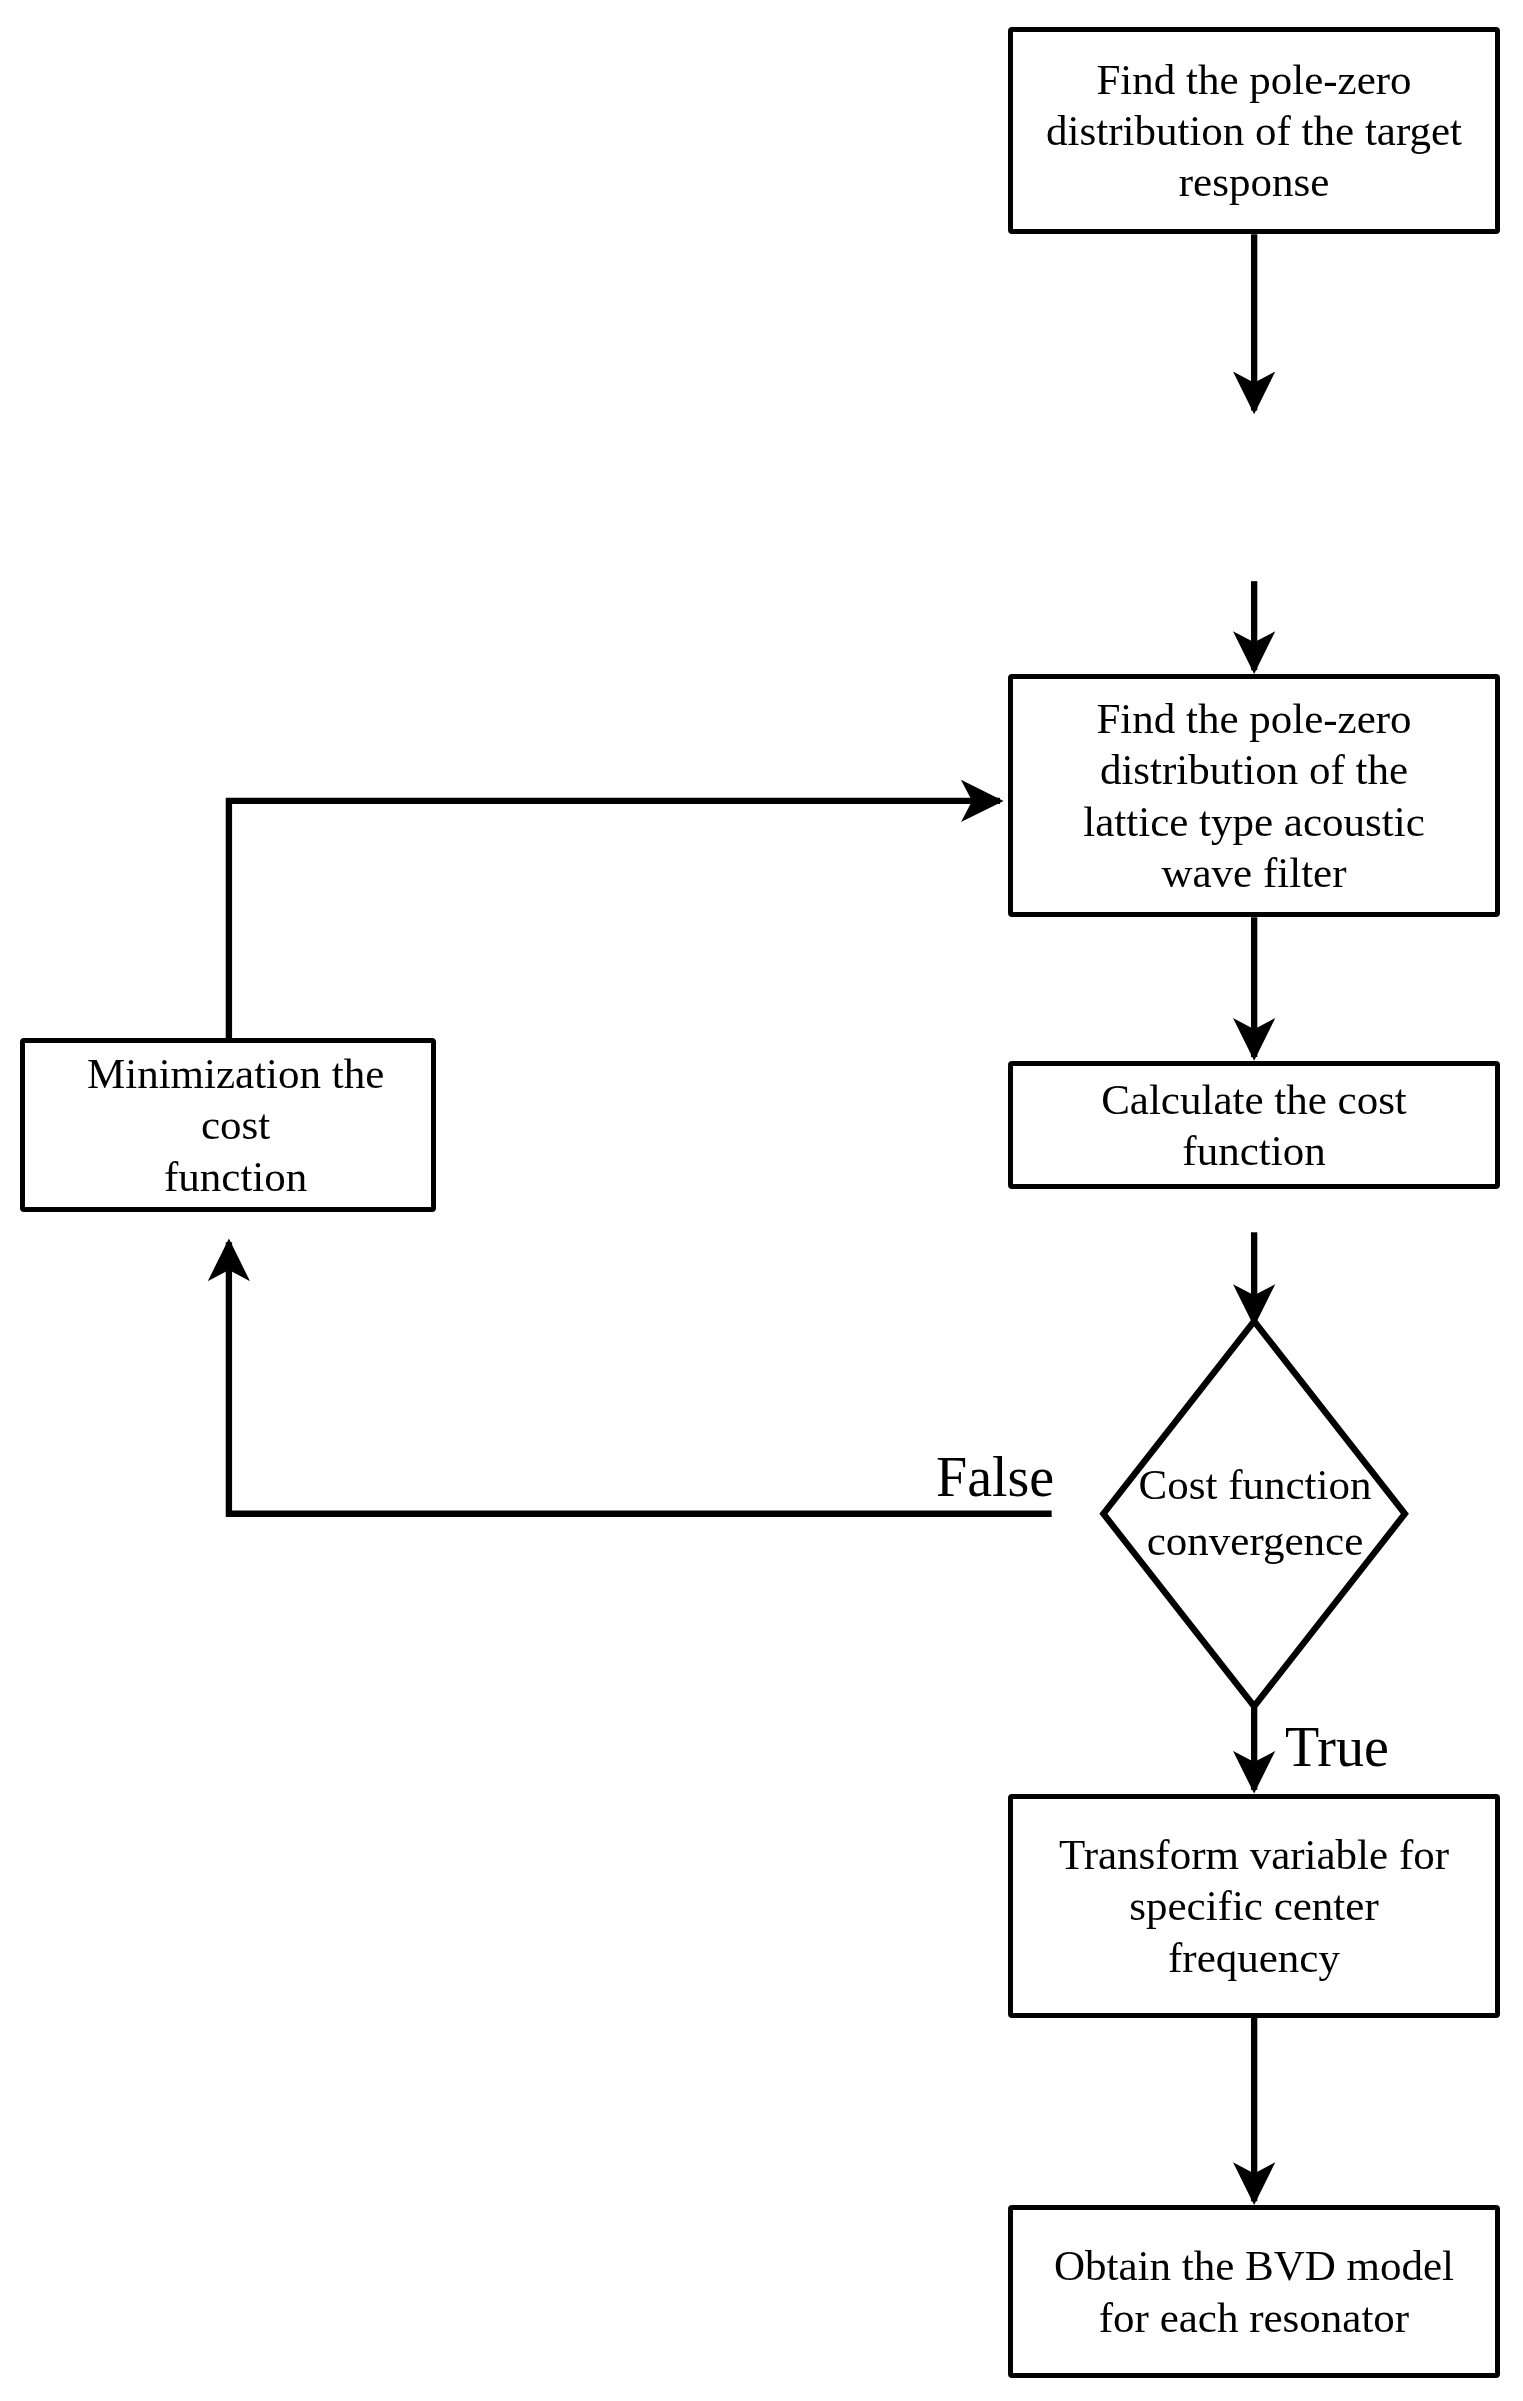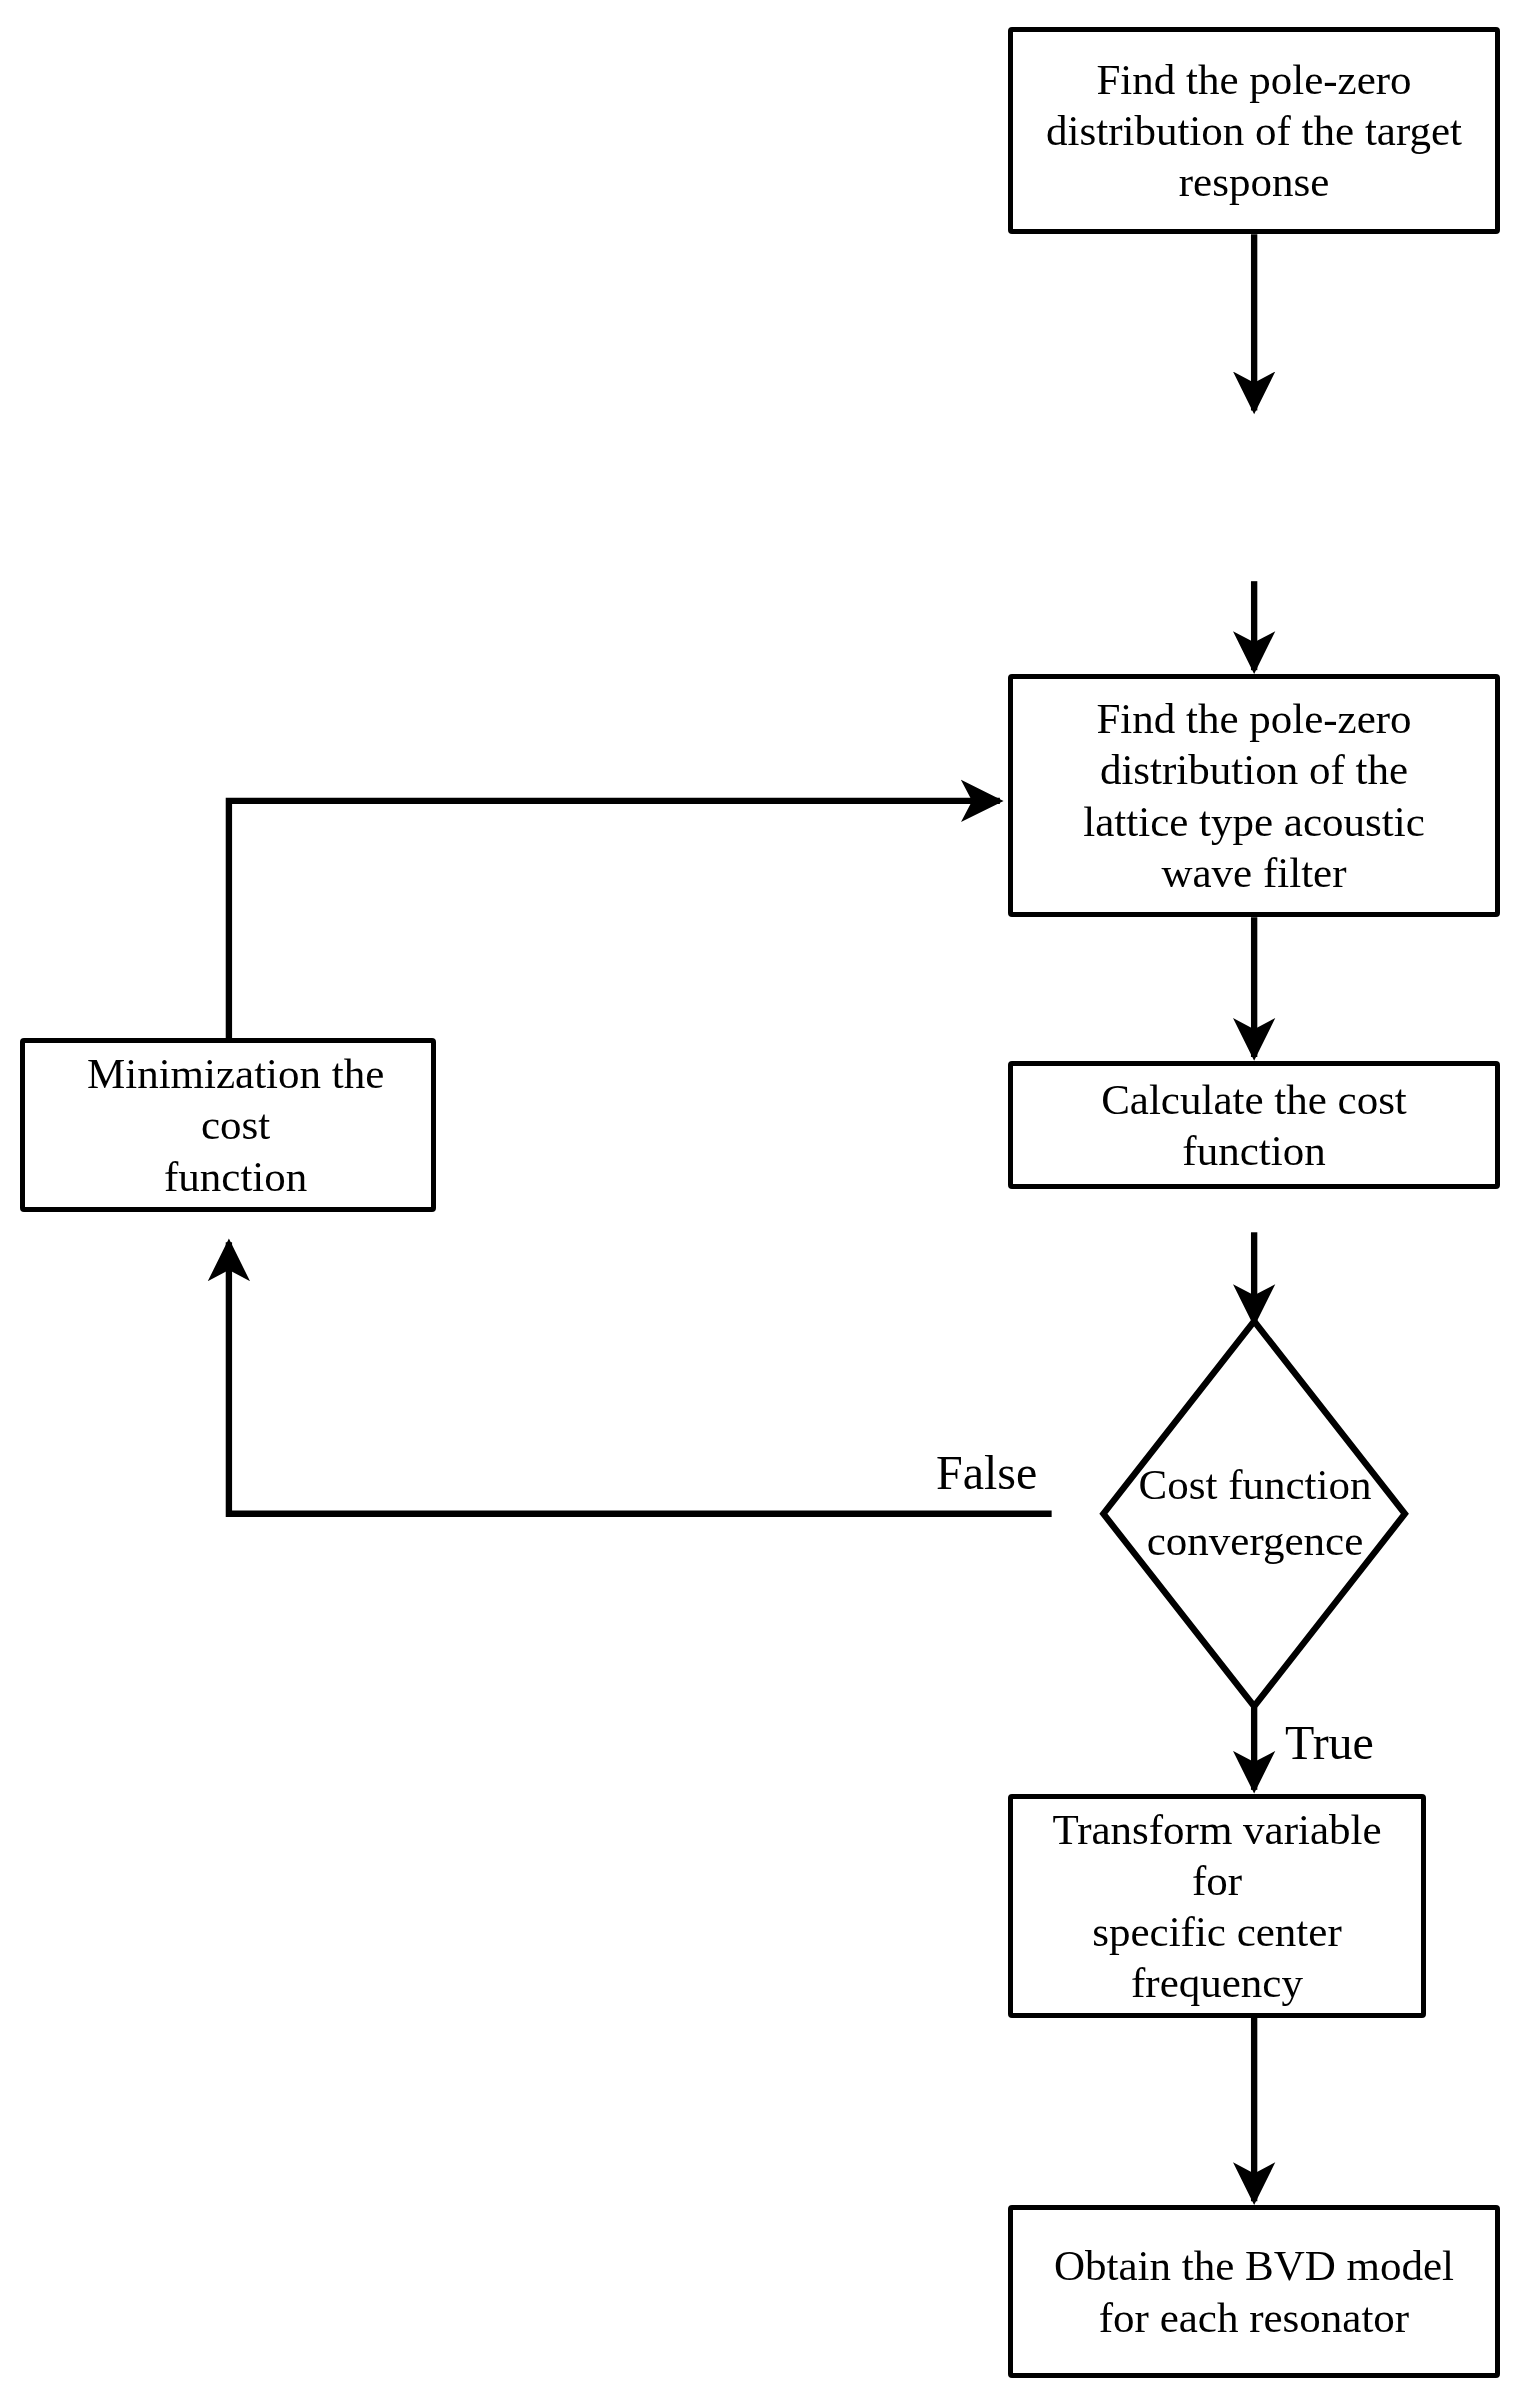--- a/index.html
+++ b/index.html
@@ -59,21 +59,21 @@
     text-align: center;
     font-size: 43px;
     line-height: 1.30;
     color: #000000;
     white-space: pre-line;
     transform: translateY(-1.8px);
   }
   .edge-label {
     position: absolute;
     z-index: 3;
-    font-size: 48px;
+    font-size: 56px;
     color: #000000;
     background: transparent;
     white-space: nowrap;
     text-align: center;
   }
 </style>
 </head>
 <body>
 
 <div id="canvas">
@@ -134,21 +134,21 @@
   </div>
 
   <div class="edge-label" style="left:936px; top:1445px;">
     <span>False</span>
   </div>
 
   <div class="edge-label" style="left:1285px; top:1715px;">
     <span>True</span>
   </div>
 
-  <div class="node" style="left:1008px; top:1794px; width:418px; height:224px;">
+  <div class="node" style="left:1008px; top:1794px; width:492px; height:224px;">
     <span class="node-text">Transform variable for
 specific center
 frequency</span>
   </div>
 
   <div class="node" style="left:1008px; top:2205px; width:492px; height:173px;">
     <span class="node-text">Obtain the BVD model
 for each resonator</span>
   </div>
 

